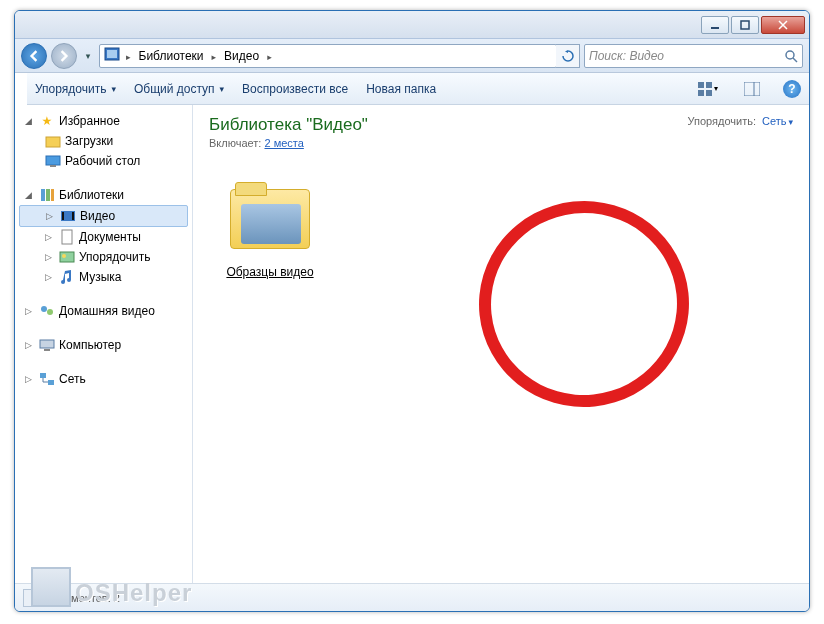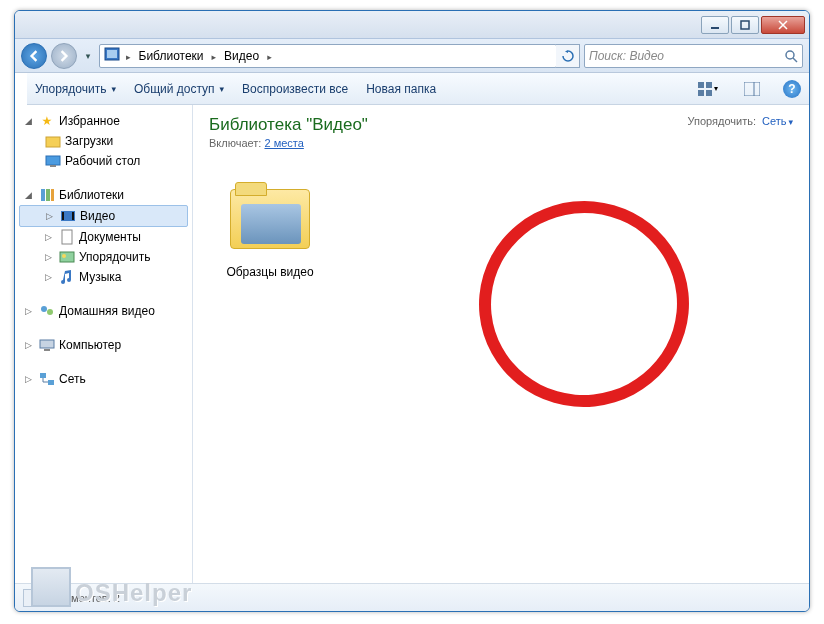--- a/index.html
+++ b/index.html
@@ -44,21 +44,21 @@
 .star { color:#f5b915;}
 
 
 .content { flex:1; padding:10px 16px; position:relative; overflow:hidden;}
 .lib-title { font-size:17px; color:#1a6b1e; }
 .lib-sub { font-size:11px; color:#666; margin-top:2px;}
 .lib-sub a { color:#2361c0;}
 .sortrow { position:absolute; top:10px; right:16px; font-size:11px; color:#666; display:flex; align-items:center; gap:6px;}
 .sortrow .link { color:#2361c0; cursor:pointer;}
 
-.items { display:flex; gap:24px; margin-top:30px; padding-left:6px;}
+.items { display:flex; gap:24px; margin-top:30px; padding-left:6px;text-decoration:underline;}
 .item { width:110px; text-align:center; font-size:12px; cursor:pointer;}
 .item .thumb { width:80px; height:70px; margin:0 auto 6px; position:relative;}
 .folder-shape { width:80px;height:60px;background:linear-gradient(#fde9a4,#f3cf56);border:1px solid #d4ad2c;border-radius:4px;position:relative;margin-top:10px;}
 .folder-shape::before { content:"";position:absolute;top:-8px;left:4px;width:30px;height:12px;background:#f3da7c;border:1px solid #d4ad2c;border-radius:3px 3px 0 0;}
 .folder-inner { position:absolute; bottom:4px; left:10px; width:60px;height:40px; background:linear-gradient(#a9c6e3,#6b94bc); border-radius:3px;}
 .video-shape { width:74px;height:62px;background:#2a5eae;border:1px solid #173a70;position:relative;margin:4px auto 0;}
 .video-shape .strip { position:absolute;top:0;bottom:0;width:10px;background:#111;}
 .video-shape .strip.l{left:0}.video-shape .strip.r{right:0}
 .video-shape .strip::before,.video-shape .strip::after{content:"";position:absolute;left:2px;width:6px;height:6px;background:#fff;}
 .video-shape .strip::before{top:4px}.video-shape .strip::after{top:14px;box-shadow:0 10px 0 #fff,0 20px 0 #fff,0 30px 0 #fff;}

